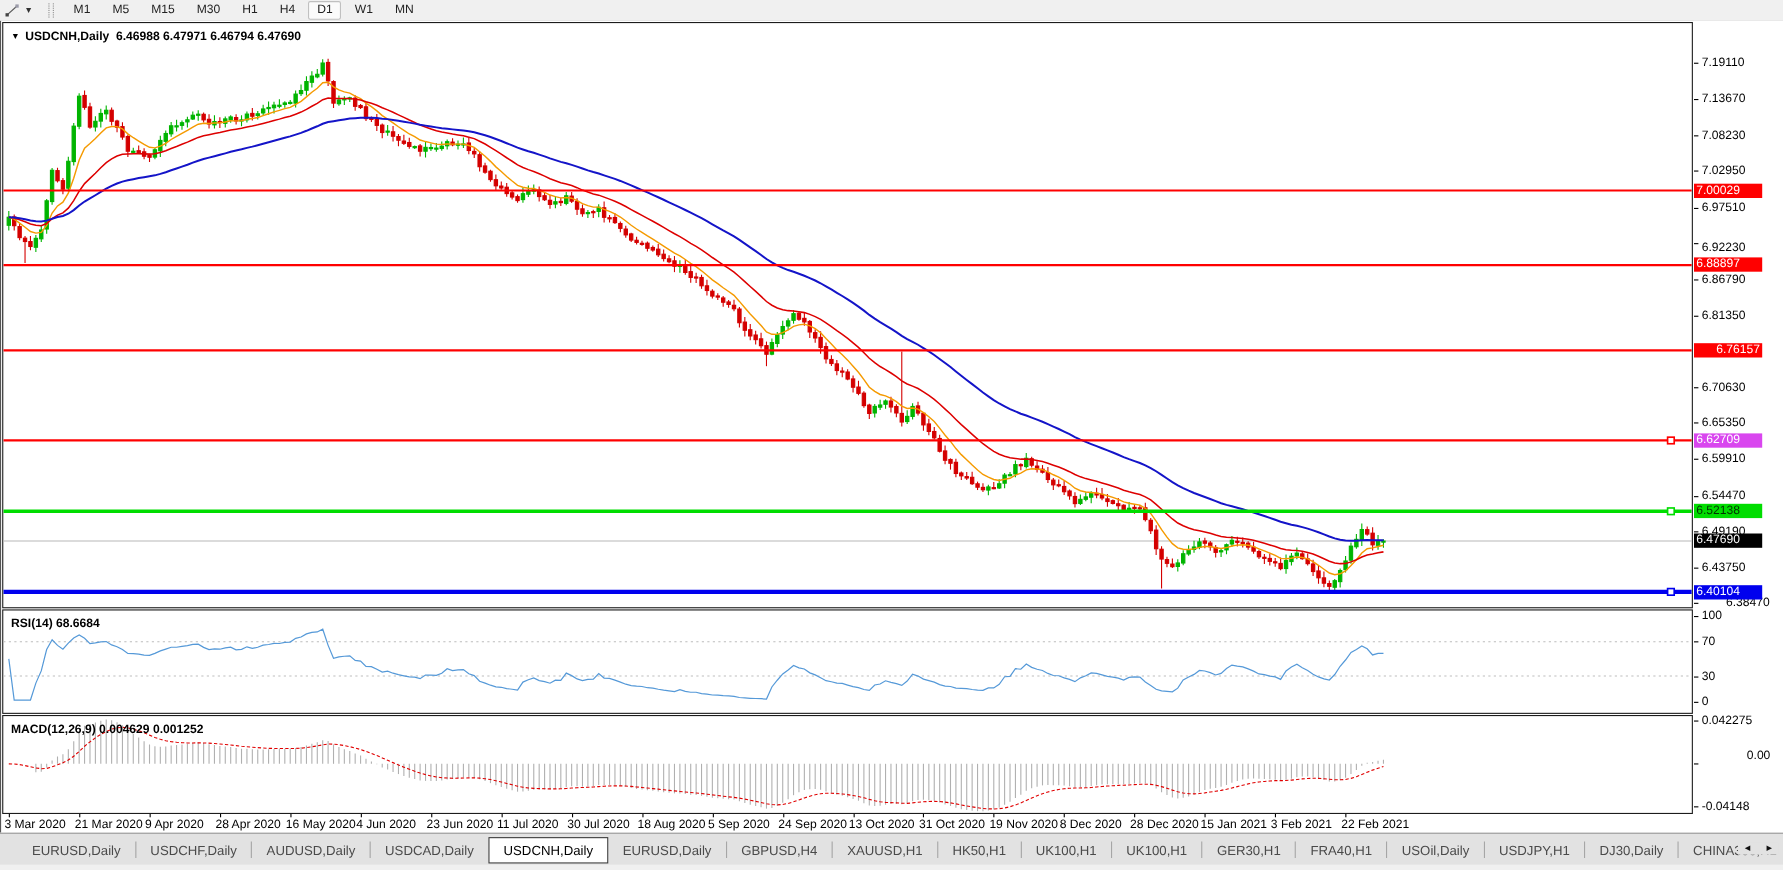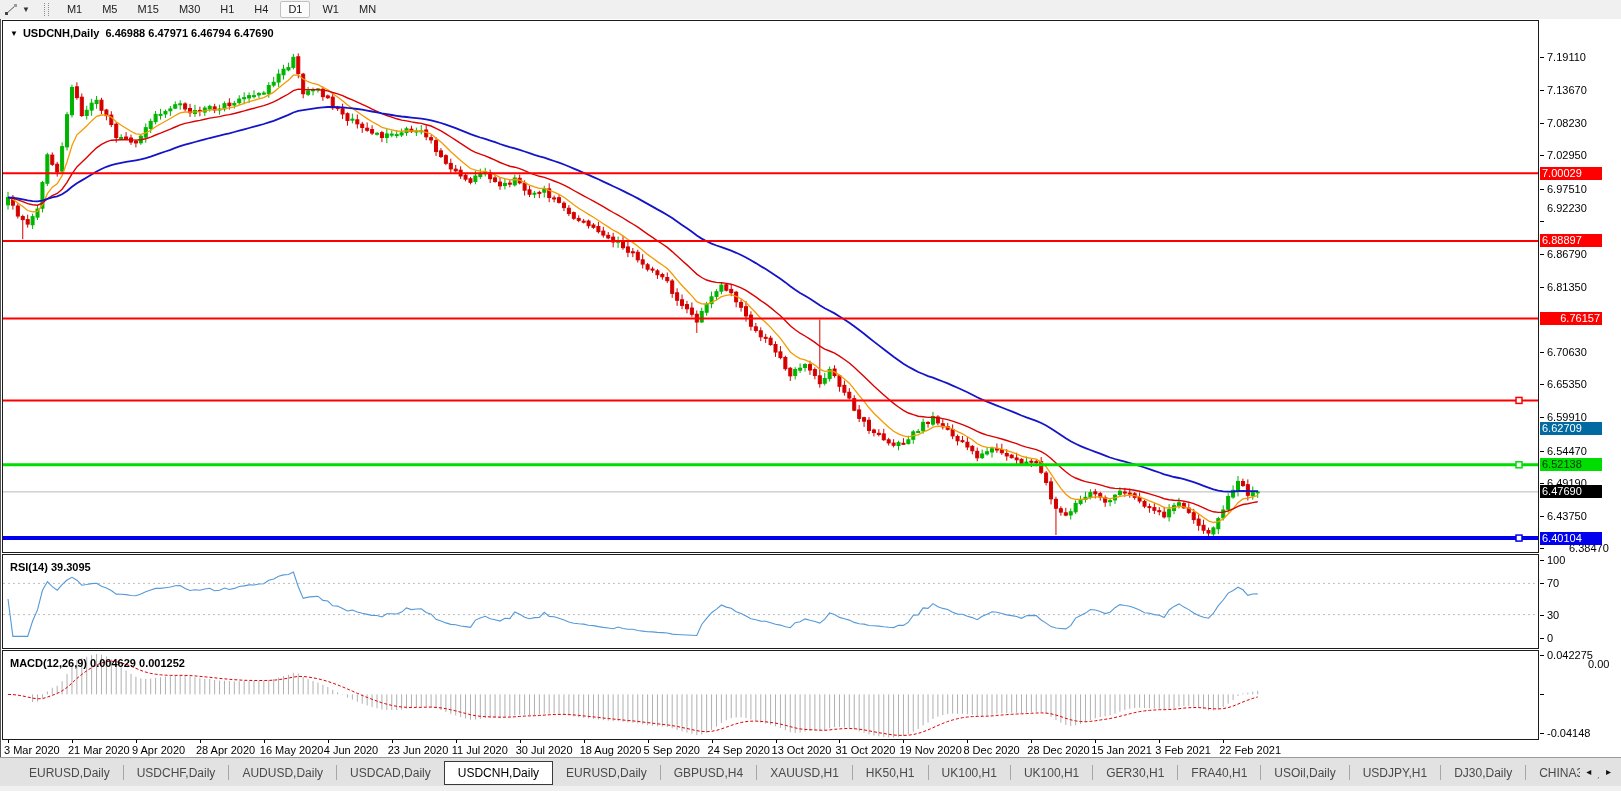--- a/index.html
+++ b/index.html
@@ -615,21 +615,21 @@
       </svg>
     <div class="panel-label"><span class="title-arrow">▼</span><span>USDCNH,Daily</span>&nbsp;&nbsp;<span>6.46988 6.47971 6.46794 6.47690</span></div>
   </div>
 
   <div class="panel" id="rsi-panel">
     <svg id="rsi-svg" width="1535" height="93">
         <line x1="0" y1="28.4" x2="1535" y2="28.4" stroke="#bdbdbd" stroke-width="1" stroke-dasharray="2,3"></line>
         <line x1="0" y1="59.6" x2="1535" y2="59.6" stroke="#bdbdbd" stroke-width="1" stroke-dasharray="2,3"></line>
         <polyline points="5.0,44.0 9.9,81.4 14.8,81.4 19.8,81.4 24.7,81.4 29.6,66.0 34.5,54.9 39.4,35.5 44.4,26.6 49.3,31.7 54.2,35.2 59.1,29.7 64.0,25.0 69.0,22.3 73.9,25.2 78.8,30.2 83.7,29.5 88.6,28.6 93.6,28.2 98.5,31.3 103.4,32.9 108.3,35.5 113.2,39.1 118.2,39.2 123.1,39.6 128.0,40.5 132.9,40.8 137.8,39.0 142.8,36.7 147.7,35.1 152.6,33.4 157.5,33.4 162.4,32.7 167.4,32.0 172.3,30.8 177.2,30.6 182.1,33.5 187.0,35.5 192.0,34.8 196.9,35.2 201.8,34.0 206.7,33.3 211.6,35.8 216.6,35.3 221.5,33.0 226.4,34.5 231.3,33.4 236.2,31.5 241.2,30.9 246.1,29.9 251.0,30.0 255.9,29.0 260.8,28.7 265.8,25.3 270.7,24.1 275.6,21.3 280.5,19.9 285.4,19.5 290.4,17.0 295.3,31.7 300.2,43.4 305.1,42.1 310.0,41.6 315.0,41.2 319.9,45.4 324.8,46.0 329.7,50.8 334.6,51.1 339.6,53.4 344.5,56.0 349.4,55.1 354.3,57.0 359.2,58.3 364.2,59.4 369.1,60.4 374.0,60.5 378.9,62.0 383.8,58.7 388.8,58.7 393.7,59.0 398.6,57.1 403.5,52.9 408.4,54.6 413.4,54.0 418.3,53.7 423.2,57.5 428.1,59.2 433.0,64.3 438.0,66.0 442.9,67.9 447.8,69.4 452.7,69.8 457.6,71.0 462.6,71.6 467.5,72.3 472.4,65.1 477.3,63.0 482.2,61.3 487.2,63.7 492.1,64.7 497.0,66.1 501.9,63.3 506.8,63.6 511.8,56.9 516.7,59.2 521.6,62.2 526.5,63.7 531.4,62.6 536.4,62.4 541.3,57.3 546.2,61.4 551.1,61.7 556.0,63.3 561.0,65.1 565.9,67.0 570.8,68.3 575.7,68.8 580.6,69.1 585.6,70.2 590.5,70.6 595.4,71.6 600.3,72.4 605.2,73.0 610.2,73.8 615.1,72.0 620.0,73.5 624.9,74.3 629.8,74.3 634.8,75.5 639.7,76.1 644.6,76.8 649.5,76.9 654.4,77.4 659.4,77.6 664.3,78.0 669.2,79.1 674.1,79.5 679.0,79.8 684.0,80.0 688.9,80.2 693.8,80.5 698.7,69.5 703.6,63.4 708.6,57.7 713.5,54.1 718.4,50.0 723.3,52.1 728.2,53.2 733.2,56.7 738.1,58.5 743.0,61.1 747.9,63.8 752.8,64.8 757.8,66.1 762.7,66.3 767.6,67.8 772.5,69.2 777.4,70.1 782.4,71.8 787.3,72.7 792.2,67.7 797.1,66.8 802.0,63.9 807.0,65.3 811.9,66.5 816.8,68.1 821.7,64.1 826.6,57.9 831.6,59.6 836.5,62.4 841.4,63.8 846.3,65.1 851.2,67.4 856.2,68.7 861.1,69.1 866.0,70.5 870.9,70.8 875.8,71.1 880.8,71.8 885.7,72.3 890.6,72.6 895.5,70.3 900.4,70.4 905.4,67.1 910.3,60.2 915.2,59.9 920.1,52.9 925.0,53.4 930.0,48.6 934.9,51.7 939.8,53.4 944.7,54.5 949.6,57.2 954.6,59.1 959.5,59.3 964.4,61.3 969.3,62.6 974.2,64.7 979.2,61.2 984.1,59.3 989.0,56.7 993.9,57.2 998.8,58.5 1003.8,59.9 1008.7,60.6 1013.6,61.5 1018.5,63.3 1023.4,60.8 1028.4,60.4 1033.3,60.6 1038.2,65.0 1043.1,68.1 1048.0,71.6 1053.0,73.0 1057.9,73.5 1062.8,73.9 1067.7,70.6 1072.6,63.1 1077.6,60.5 1082.5,58.1 1087.4,54.5 1092.3,55.0 1097.2,56.5 1102.2,58.6 1107.1,57.2 1112.0,52.7 1116.9,49.6 1121.8,50.5 1126.8,51.2 1131.7,53.1 1136.6,55.1 1141.5,57.7 1146.4,58.3 1151.4,59.6 1156.3,60.3 1161.2,62.6 1166.1,55.0 1171.0,51.4 1176.0,48.9 1180.9,52.1 1185.8,54.6 1190.7,58.0 1195.6,60.4 1200.6,62.2 1205.5,63.2 1210.4,58.2 1215.3,50.7 1220.2,45.0 1225.2,38.1 1230.1,35.5 1235.0,32.2 1239.9,34.8 1244.8,40.4 1249.8,39.0 1254.7,38.9" fill="none" stroke="#5599d8" stroke-width="1.1"></polyline>
       </svg>
-    <div class="panel-label">RSI(14) 39.3095</div>
+    <div class="panel-label">RSI(14) 68.6684</div>
   </div>
 
   <div class="panel" id="macd-panel">
     <svg id="macd-svg" width="1535" height="88">
         <g>
           <line x1="29.6" y1="43.37018685451615" x2="29.6" y2="51.0557666566341" stroke="#b0b0b0" stroke-width="1"></line>
           <line x1="34.519999999999996" y1="43.37018685451615" x2="34.519999999999996" y2="50.5397589762256" stroke="#b0b0b0" stroke-width="1"></line>
           <line x1="39.44" y1="43.37018685451615" x2="39.44" y2="46.81453138536339" stroke="#b0b0b0" stroke-width="1"></line>
           <line x1="44.36" y1="43.37018685451615" x2="44.36" y2="40.47153089775506" stroke="#b0b0b0" stroke-width="1"></line>
           <line x1="49.28" y1="43.37018685451615" x2="49.28" y2="36.696584400206945" stroke="#b0b0b0" stroke-width="1"></line>
@@ -889,21 +889,21 @@
       <div class="axis-lbl" style="top: 32px;">7.19110</div>
       <div class="axis-tick" style="top: 71.1242px;"></div>
       <div class="axis-lbl" style="top: 65.1242px;">7.13670</div>
       <div class="axis-tick" style="top: 104.248px;"></div>
       <div class="axis-lbl" style="top: 98.2483px;">7.08230</div>
       <div class="axis-tick" style="top: 136.398px;"></div>
       <div class="axis-lbl" style="top: 130.398px;">7.02950</div>
       <div class="axis-tick" style="top: 169.522px;"></div>
       <div class="axis-lbl" style="top: 163.522px;">6.97510</div>
       <div class="axis-tick" style="top: 201.672px;"></div>
-      <div class="axis-lbl" style="top: 183px;">6.92230</div>
+      <div class="axis-lbl" style="top: 200px;">6.92230</div>
       <div class="axis-tick" style="top: 234.796px;"></div>
       <div class="axis-lbl" style="top: 228.796px;">6.86790</div>
       <div class="axis-tick" style="top: 267.921px;"></div>
       <div class="axis-lbl" style="top: 261.921px;">6.81350</div>
       <div class="axis-tick" style="top: 333.195px;"></div>
       <div class="axis-lbl" style="top: 327.195px;">6.70630</div>
       <div class="axis-tick" style="top: 365.345px;"></div>
       <div class="axis-lbl" style="top: 359.345px;">6.65350</div>
       <div class="axis-tick" style="top: 398.469px;"></div>
       <div class="axis-lbl" style="top: 392.469px;">6.59910</div>
@@ -911,36 +911,36 @@
       <div class="axis-lbl" style="top: 425.593px;">6.54470</div>
       <div class="axis-tick" style="top: 463.743px;"></div>
       <div class="axis-lbl" style="top: 457.743px;">6.49190</div>
       <div class="axis-tick" style="top: 496.867px;"></div>
       <div class="axis-lbl" style="top: 490.867px;">6.43750</div>
       <div class="axis-tick" style="top: 529.017px;"></div>
       <div class="axis-lbl" style="top: 523.017px; margin-left: 22px;">6.38470</div>
       <div class="price-box" style="top: 147.684px; background: rgb(255, 0, 0); color: rgb(255, 255, 255);">7.00029</div>
       <div class="price-box" style="top: 215.467px; background: rgb(255, 0, 0); color: rgb(255, 255, 255);">6.88897</div>
       <div class="price-box" style="top: 293.041px; background: rgb(255, 0, 0); color: rgb(255, 255, 255); text-align: right;">6.76157</div>
-      <div class="price-box" style="top: 374.926px; background: #0369a1; color: rgb(255, 255, 255); margin-top: 28px;">6.62709</div>
+      <div class="price-box" style="top: 374.926px; background: #d946ef; color: rgb(255, 255, 255);">6.62709</div>
       <div class="price-box" style="top: 439.293px; background: rgb(0, 221, 0); color: rgb(0, 51, 0);">6.52138</div>
       <div class="price-box" style="top: 466.376px; background: rgb(0, 0, 0); color: rgb(255, 255, 255);">6.47690</div>
       <div class="price-box" style="top: 512.568px; background: rgb(0, 0, 238); color: rgb(255, 255, 255);">6.40104</div>
       <div class="axis-tick" style="top: 541px;"></div>
       <div class="axis-lbl" style="top: 535px;">100</div>
       <div class="axis-tick" style="top: 564.4px;"></div>
       <div class="axis-lbl" style="top: 558.4px;">70</div>
       <div class="axis-tick" style="top: 595.6px;"></div>
       <div class="axis-lbl" style="top: 589.6px;">30</div>
       <div class="axis-tick" style="top: 619px;"></div>
       <div class="axis-lbl" style="top: 613px;">0</div>
       <div class="axis-tick" style="top: 636px;"></div>
       <div class="axis-lbl" style="top: 630px;">0.042275</div>
       <div class="axis-tick" style="top: 675.37px;"></div>
-      <div class="axis-lbl" style="top: 639px; padding-left: 41px;">0.00</div>
+      <div class="axis-lbl" style="top: 662px; padding-left: 41px;">0.00</div>
       <div class="axis-tick" style="top: 714px;"></div>
       <div class="axis-lbl" style="top: 708px;">-0.04148</div>
     </div>
   <div class="date-row" id="date-row">
       <div class="date-tick" style="left: 5px;"></div>
       <div class="date-lbl" style="left: 1px;">3 Mar 2020</div>
       <div class="date-tick" style="left: 68.96px;"></div>
       <div class="date-lbl" style="left: 64.96px;">21 Mar 2020</div>
       <div class="date-tick" style="left: 132.92px;"></div>
       <div class="date-lbl" style="left: 128.92px;">9 Apr 2020</div>

